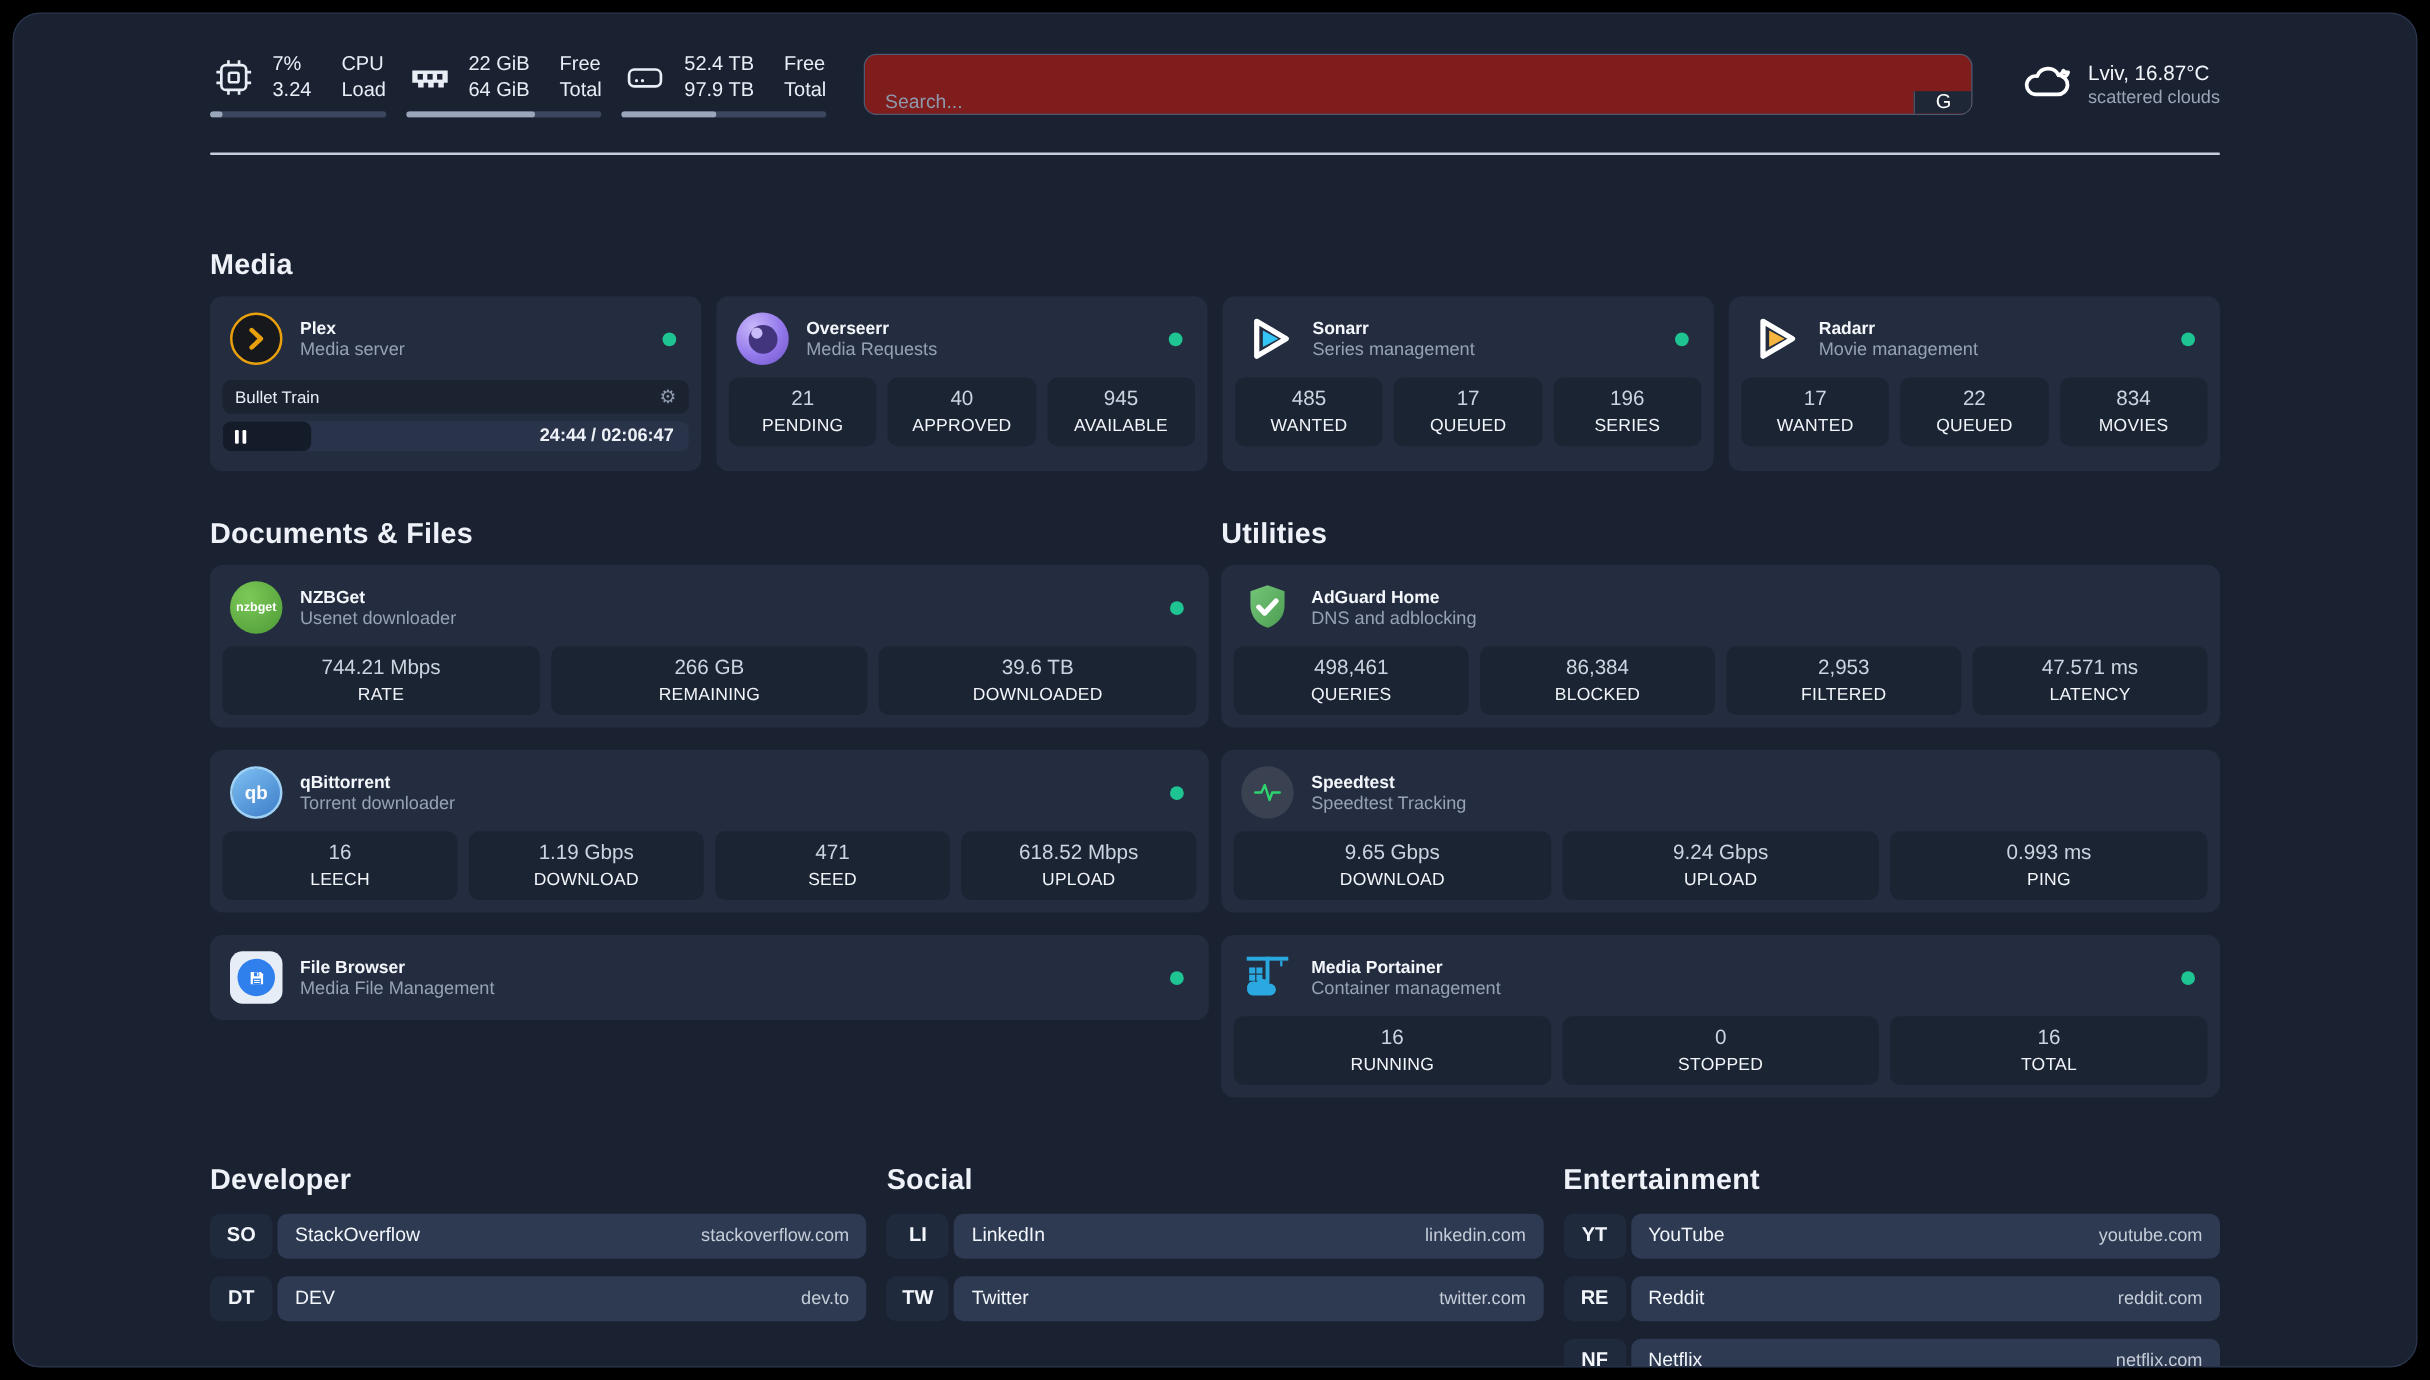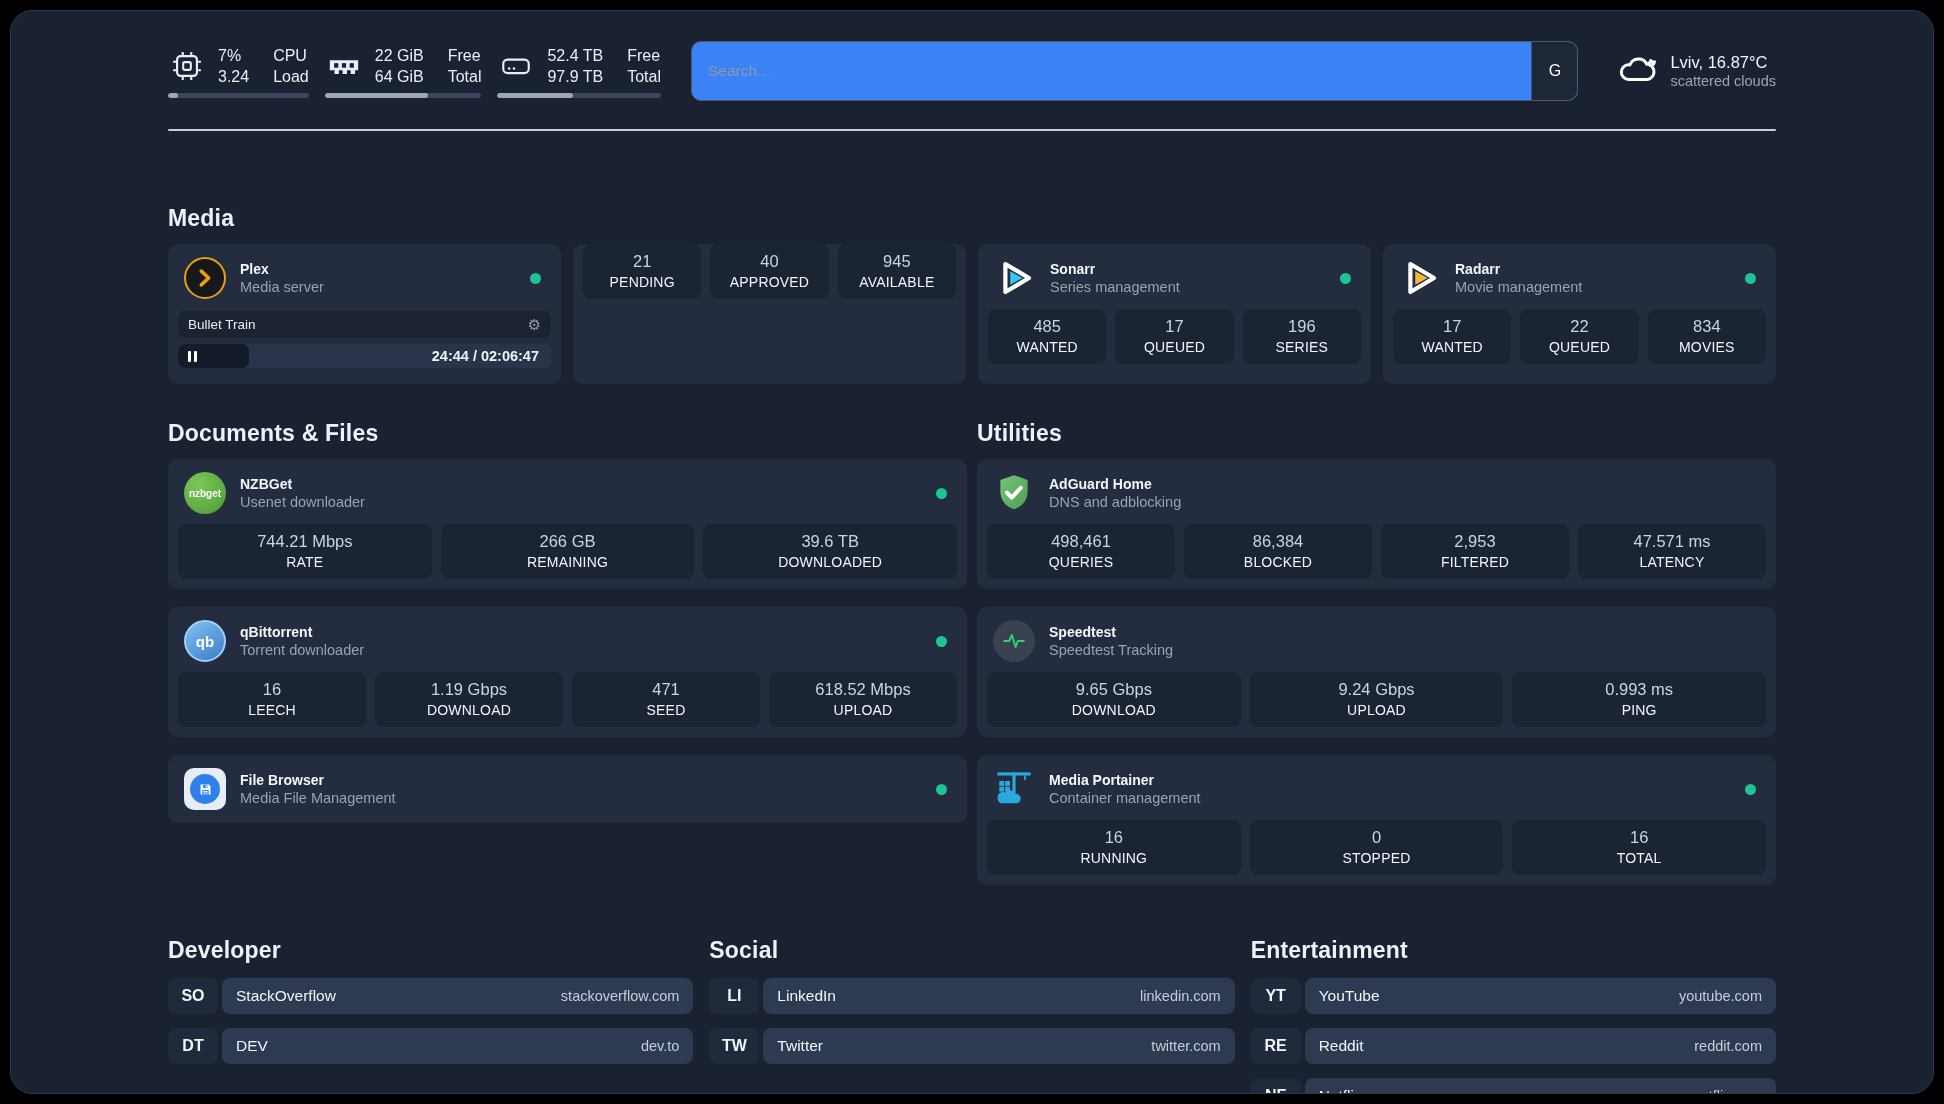--- a/index.html
+++ b/index.html
@@ -19,22 +19,22 @@
   .metrics { display:flex; gap:16px; }
   .metric { display:flex; flex-direction:column; }
   .metric-top { display:flex; align-items:center; gap:12px; }
   .micon { width:38px; height:38px; display:flex; align-items:center; justify-content:center; }
   .micon svg { width:34px; height:34px; }
   .mcols { display:flex; gap:24px; }
   .mcol { display:flex; flex-direction:column; font-size:16px; color:#e9eef6; line-height:21px; font-weight:500; }
   .mbar { height:5px; border-radius:3px; background:#3a465d; margin-top:6px; overflow:hidden; }
   .mfill { height:100%; background:#9aa6ba; border-radius:3px; }
 
-  .searchbar { flex:1; display:flex; margin:0 38px 0 30px; height:60px;
-    border:1px solid #4d5a72; border-radius:10px; overflow:hidden; background:#3b82f6; }
+  .searchbar { flex:1; display:flex; margin:0 38px 0 30px; height:49px;
+    border:1px solid #4d5a72; border-radius:10px; overflow:hidden; background:#7f1d1d;align-items:flex-end; }
   .searchbar input { flex:1; background:transparent; border:none; outline:none;
     color:#e9eef6; font-size:15.5px; padding:0 16px; font-family:inherit; }
   .searchbar input::placeholder { color:#8e99ab; }
   .search-g { width:46px; display:flex; align-items:center; justify-content:center;
     background:#1d2736; border-left:1px solid #46536a; color:#fff; font-size:16px; cursor:pointer; }
 
   .weather { display:flex; align-items:center; gap:12px; }
   .weather svg { width:42px; height:42px; }
   .weather-line1 { font-size:16.5px; color:#f2f5fa; font-weight:500; }
   .weather-line2 { font-size:14.5px; color:#9aa5b7; margin-top:1px; }
@@ -238,20 +238,32 @@
               <span class="pause">
                   <i></i>
                   <i></i>
                 </span>
             </div>
             <span class="np-time">24:44 / 02:06:47</span>
           </div>
         </div>
 
         <div class="card">
+          <div class="card-head">
+            <span class="app-icon overseerr-icon">
+              <span class="ov-eye">
+                  <span class="ov-glint"></span>
+                </span>
+            </span>
+            <div class="titles">
+              <div class="app-name">Overseerr</div>
+              <div class="app-sub">Media Requests</div>
+            </div>
+            <span class="dot"></span>
+          </div>
           <div class="stats">
             <div class="stat">
               <div class="stat-value">21</div>
               <div class="stat-label">PENDING</div>
             </div>
             <div class="stat">
               <div class="stat-value">40</div>
               <div class="stat-label">APPROVED</div>
             </div>
             <div class="stat">

